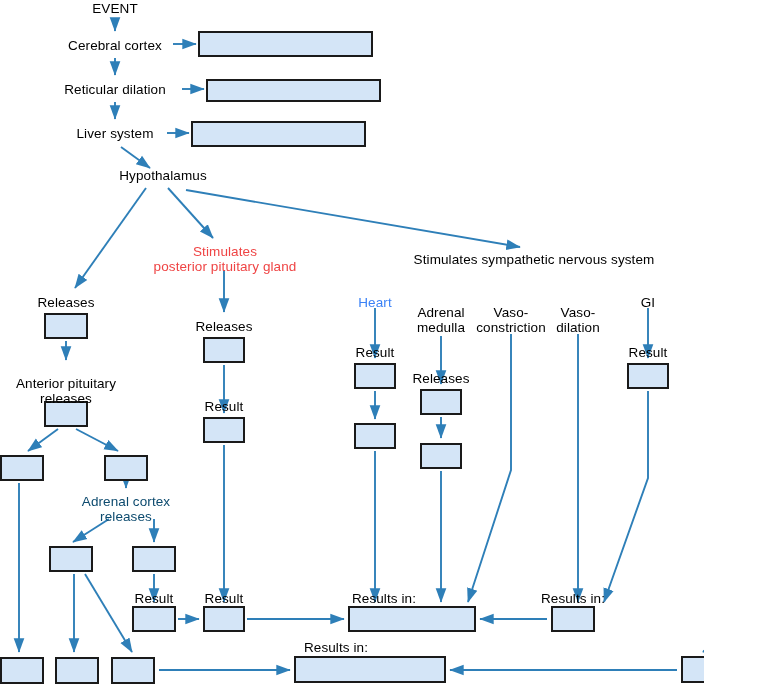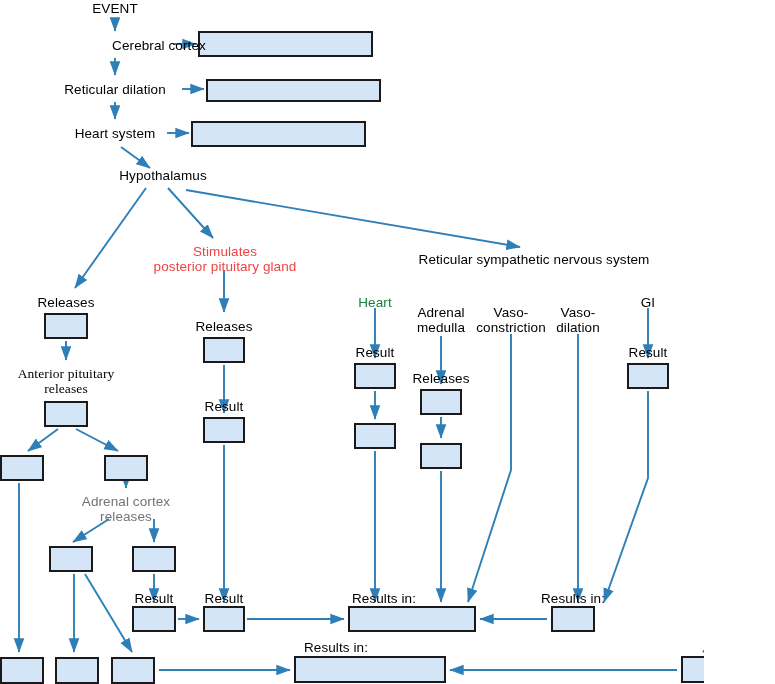--- a/index.html
+++ b/index.html
@@ -120,35 +120,35 @@
       <div class="blank-box" style="left: 420px; top: 443px; width: 42px; height: 26px; background: rgb(212, 229, 247); border-color: rgb(26, 26, 26);"></div>
       <div class="blank-box" style="left: 627px; top: 363px; width: 42px; height: 26px; background: rgb(212, 229, 247); border-color: rgb(26, 26, 26);"></div>
       <div class="blank-box" style="left: 348px; top: 606px; width: 128px; height: 26px; background: rgb(212, 229, 247); border-color: rgb(26, 26, 26);"></div>
       <div class="blank-box" style="left: 551px; top: 606px; width: 44px; height: 26px; background: rgb(212, 229, 247); border-color: rgb(26, 26, 26);"></div>
       <div class="blank-box" style="left: 294px; top: 656px; width: 152px; height: 27px; background: rgb(212, 229, 247); border-color: rgb(26, 26, 26);"></div>
       <div class="blank-box" style="left: 681px; top: 656px; width: 44px; height: 27px; background: rgb(212, 229, 247); border-color: rgb(26, 26, 26);"></div>
       <div class="blank-box" style="left: 733px; top: 656px; width: 42px; height: 27px; background: rgb(212, 229, 247); border-color: rgb(26, 26, 26);"></div>
     </div>
   <div id="label-layer">
       <div class="node-label" style="left: 115px; top: 1px; color: rgb(0, 0, 0);">EVENT</div>
-      <div class="node-label" style="left: 115px; top: 38px; color: rgb(0, 0, 0); margin-left: 44px;">Cerebral cortex</div>
+      <div class="node-label" style="left: 115px; top: 38px; color: rgb(0, 0, 0);">Cerebral cortex</div>
       <div class="node-label" style="left: 115px; top: 82px; color: rgb(0, 0, 0);">Reticular dilation</div>
-      <div class="node-label" style="left: 115px; top: 126px; color: rgb(0, 0, 0);">Heart system</div>
+      <div class="node-label" style="left: 115px; top: 126px; color: rgb(0, 0, 0);">Liver system</div>
       <div class="node-label" style="left: 163px; top: 168px; color: rgb(0, 0, 0);">Hypothalamus</div>
       <div class="node-label" style="left: 225px; top: 244px; color: #ef4444;">Stimulates
 posterior pituitary gland</div>
-      <div class="node-label" style="left: 534px; top: 252px; color: rgb(0, 0, 0);">Reticular sympathetic nervous system</div>
+      <div class="node-label" style="left: 534px; top: 252px; color: rgb(0, 0, 0);">Stimulates sympathetic nervous system</div>
       <div class="node-label" style="left: 66px; top: 295px; color: rgb(0, 0, 0);">Releases</div>
-      <div class="node-label" style="left: 66px; top: 366px; color: rgb(0, 0, 0); font-family: Liberation Serif, serif;">Anterior pituitary
+      <div class="node-label" style="left: 66px; top: 376px; color: rgb(0, 0, 0);">Anterior pituitary
 releases</div>
-      <div class="node-label" style="left: 126px; top: 494px; color: #737373;">Adrenal cortex
+      <div class="node-label" style="left: 126px; top: 494px; color: #0c4a6e;">Adrenal cortex
 releases</div>
       <div class="node-label" style="left: 224px; top: 319px; color: rgb(0, 0, 0);">Releases</div>
       <div class="node-label" style="left: 224px; top: 399px; color: rgb(0, 0, 0);">Result</div>
-      <div class="node-label" style="left: 375px; top: 295px; color: #15803d;">Heart</div>
+      <div class="node-label" style="left: 375px; top: 295px; color: #3b82f6;">Heart</div>
       <div class="node-label" style="left: 375px; top: 345px; color: rgb(0, 0, 0);">Result</div>
       <div class="node-label" style="left: 441px; top: 305px; color: rgb(0, 0, 0);">Adrenal
 medulla</div>
       <div class="node-label" style="left: 441px; top: 371px; color: rgb(0, 0, 0);">Releases</div>
       <div class="node-label" style="left: 511px; top: 305px; color: rgb(0, 0, 0);">Vaso-
 constriction</div>
       <div class="node-label" style="left: 578px; top: 305px; color: rgb(0, 0, 0);">Vaso-
 dilation</div>
       <div class="node-label" style="left: 648px; top: 295px; color: rgb(0, 0, 0); text-align: center;">GI</div>
       <div class="node-label" style="left: 648px; top: 345px; color: rgb(0, 0, 0);">Result</div>

